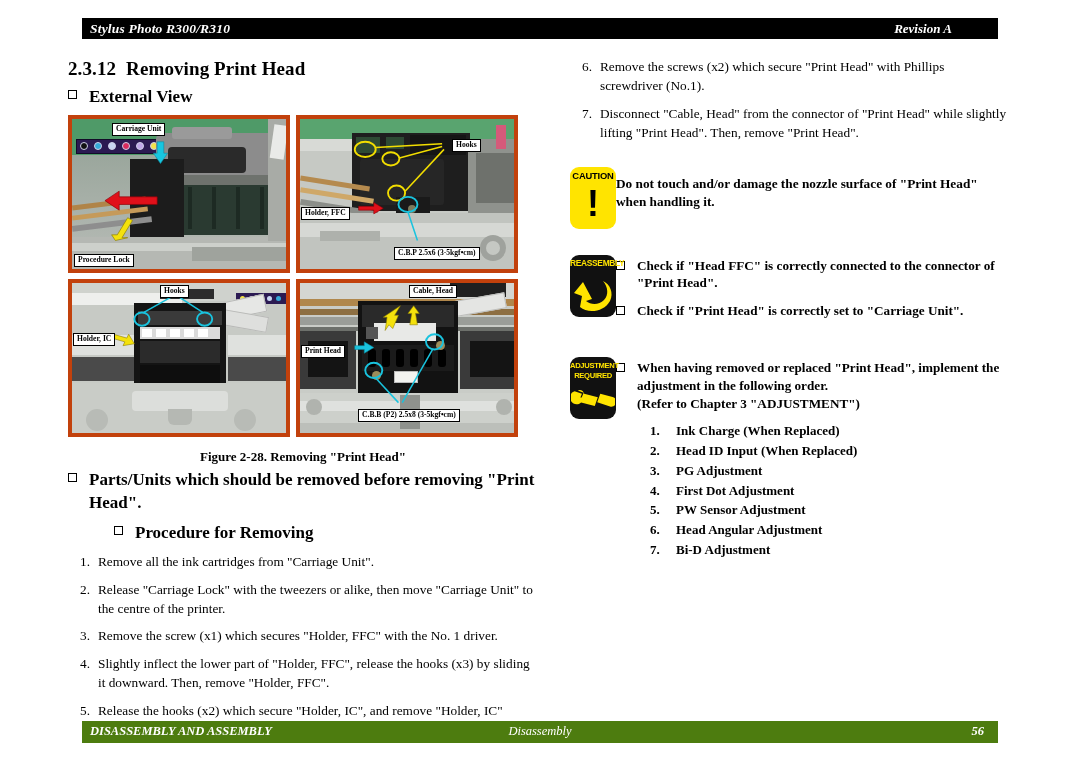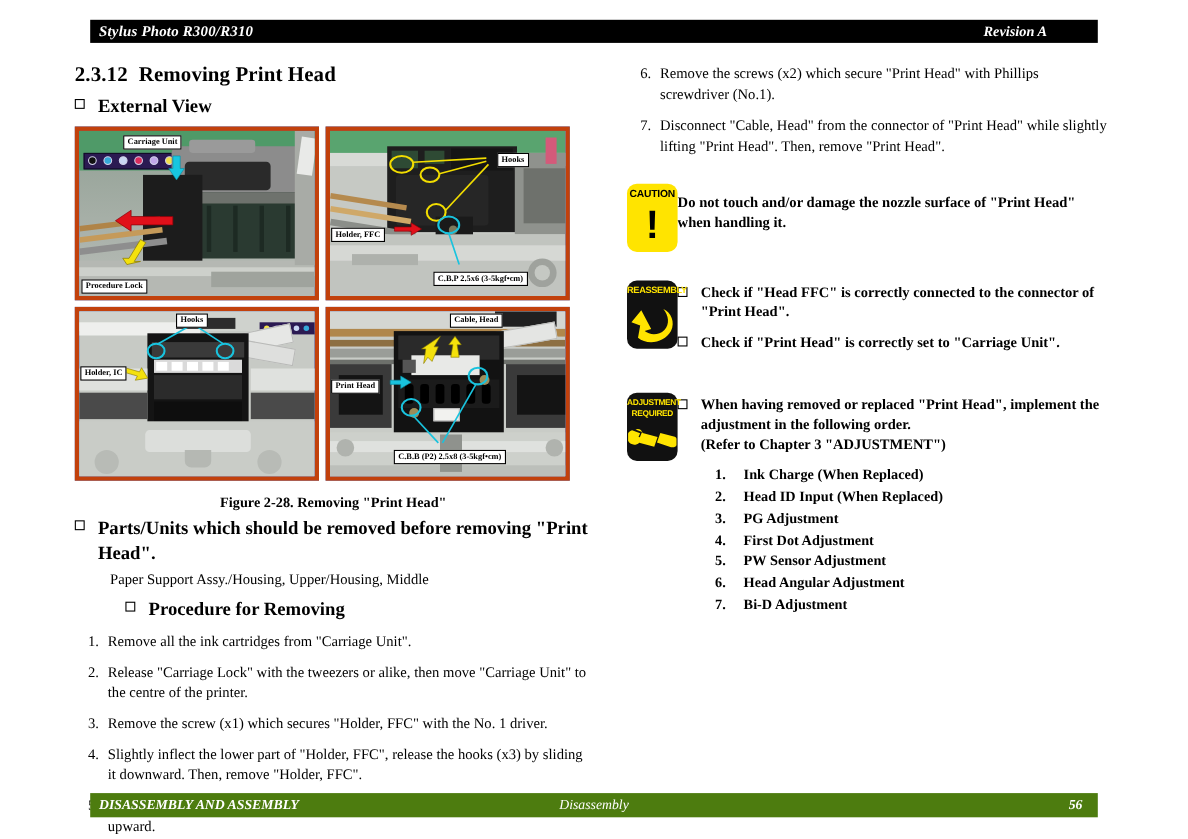--- a/index.html
+++ b/index.html
@@ -340,21 +340,20 @@
         <div class="cap" style="left:58px;top:126px;">C.B.B (P2) 2.5x8 (3-5kgf•cm)</div>
       </div>
     </div>
 
     <div class="fig-cap">Figure 2-28.  Removing "Print Head"</div>
 
     <div class="bullet-row">
       <span class="sq"></span>
       <span class="bullet-txt">Parts/Units which should be removed before removing "Print Head".</span>
     </div>
-    <div class="plain-txt">Paper Support Assy./Housing, Upper/Housing, Middle</div>
 
     <div class="bullet-row" style="margin-top:7px;padding-left:46px;">
       <span class="sq"></span>
       <span class="bullet-txt">Procedure for Removing</span>
     </div>
 
     <ol class="steps">
       <li>
         <span class="n">1.</span>
         <span class="t">Remove all the ink cartridges from "Carriage Unit".</span>

